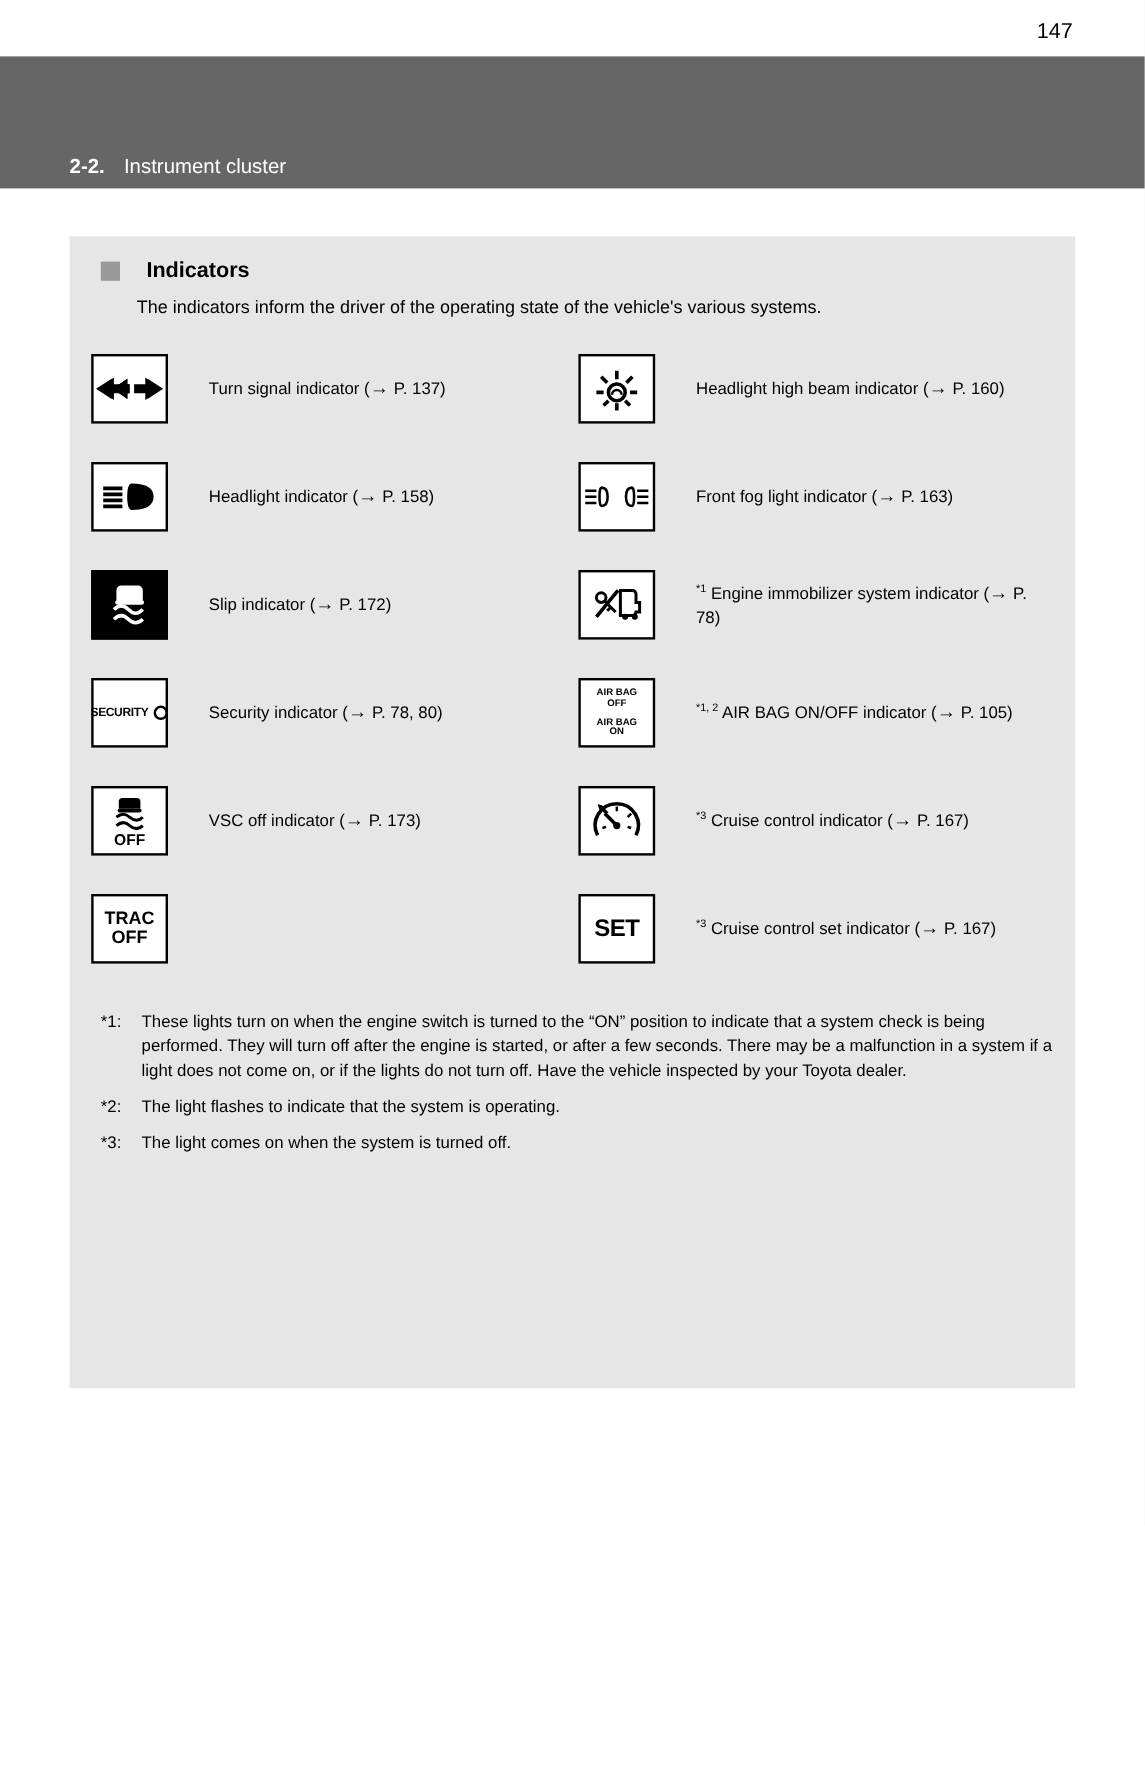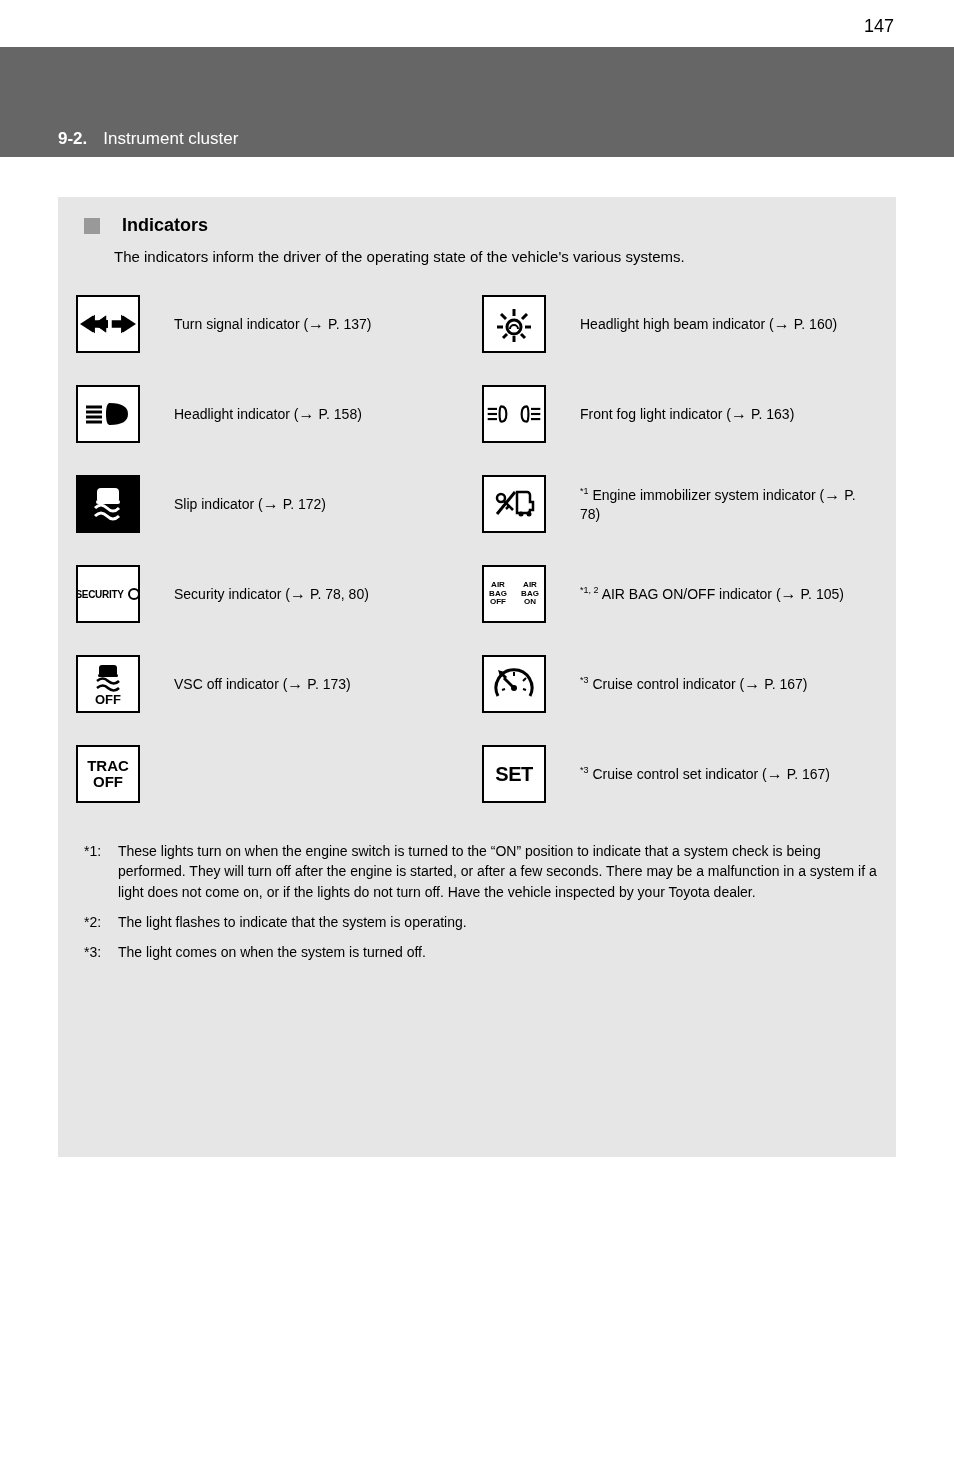--- a/index.html
+++ b/index.html
@@ -138,29 +138,30 @@
     align-items:center;
     gap:3px;
   }
   .airbag-wrap {
     display:flex;
     gap:8px;
     justify-content:center;
     font-size:8px;
     font-weight:bold;
     line-height:1.05;
+    flex-direction:column;
   }
 </style>
 </head>
 <body>
 
 <div class="page-number-top">147</div>
 
 <div class="header-bar">
-  <span class="header-section">9-2.</span>
+  <span class="header-section">2-2.</span>
   <span class="header-title">Instrument cluster</span>
 </div>
 
 <div class="content-box">
   <div class="subhead-row">
     <span class="sq"></span>
     <span class="subtitle">Indicators</span>
   </div>
   <div class="intro">The indicators inform the driver of the operating state of the vehicle's various systems.</div>
 

